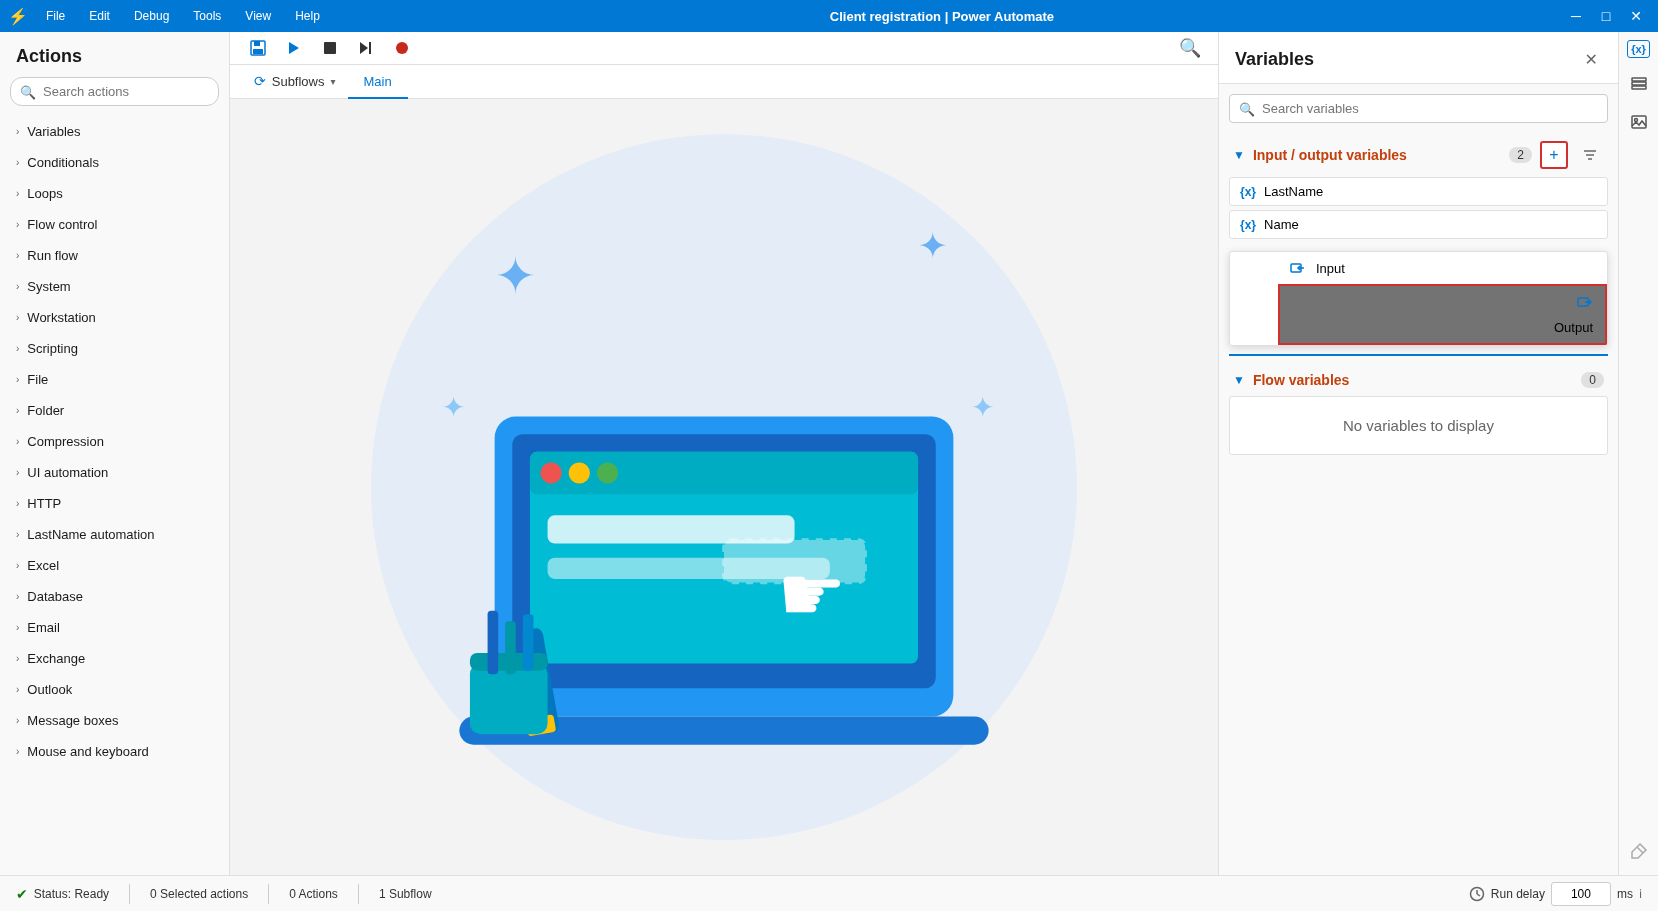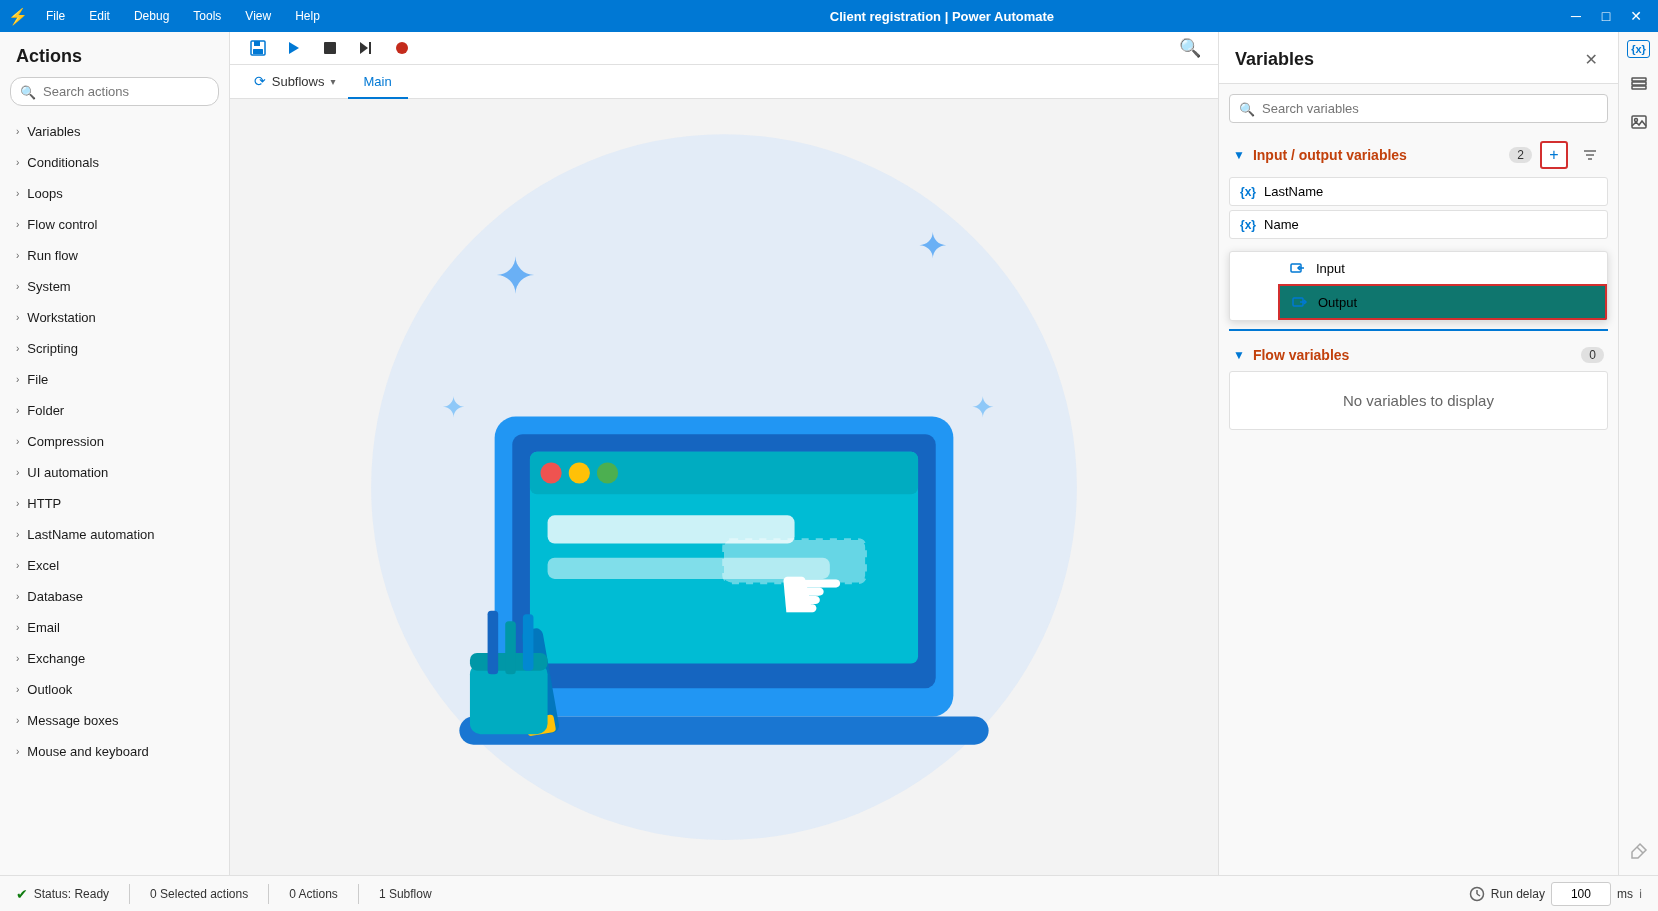--- a/index.html
+++ b/index.html
@@ -288,21 +288,22 @@
       display: flex;
       align-items: flex-end;
       padding: 8px 12px;
       cursor: pointer;
       font-size: 13px;
       gap: 10px;
       margin-left: 48px;
     }
     .var-dropdown-item.output-item {
       border: 2px solid #d32f2f;
-      background: #0f766e;
+      background: #737373;
+      flex-direction: column;
     }
 
     .var-items-list {
       margin: 0 10px 8px;
     }
     .var-item {
       display: flex;
       align-items: center;
       background: white;
       border: 1px solid #e0e0e0;

